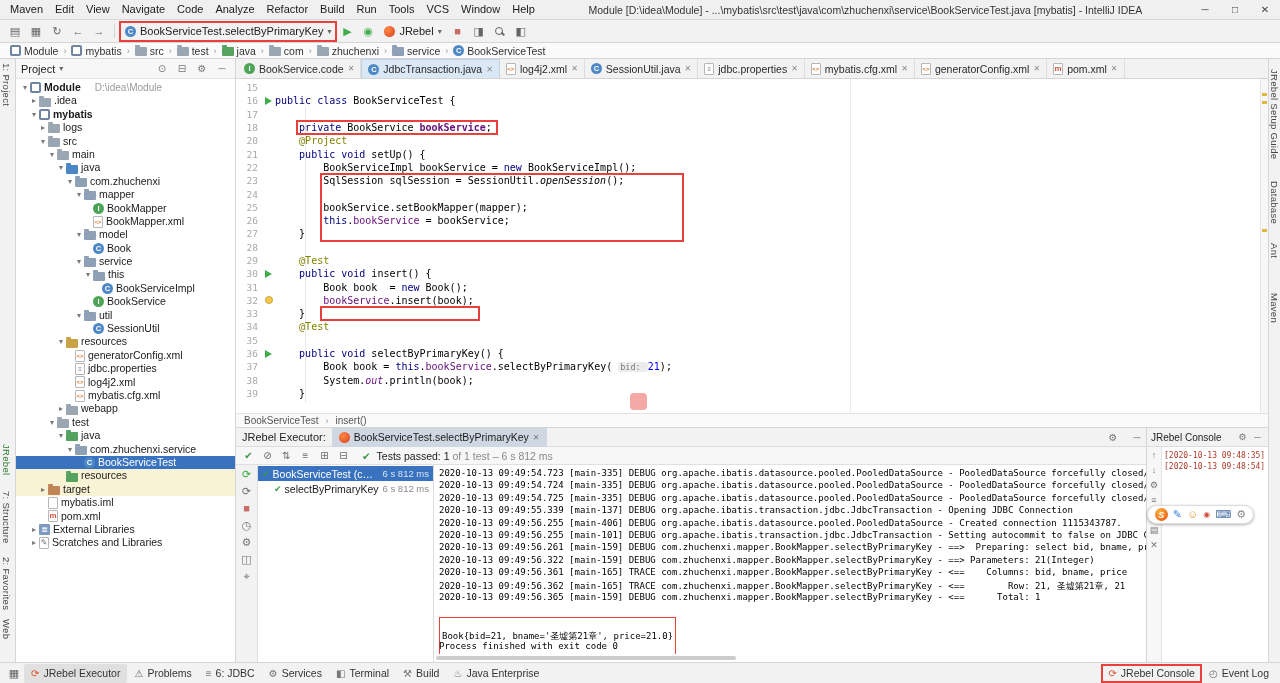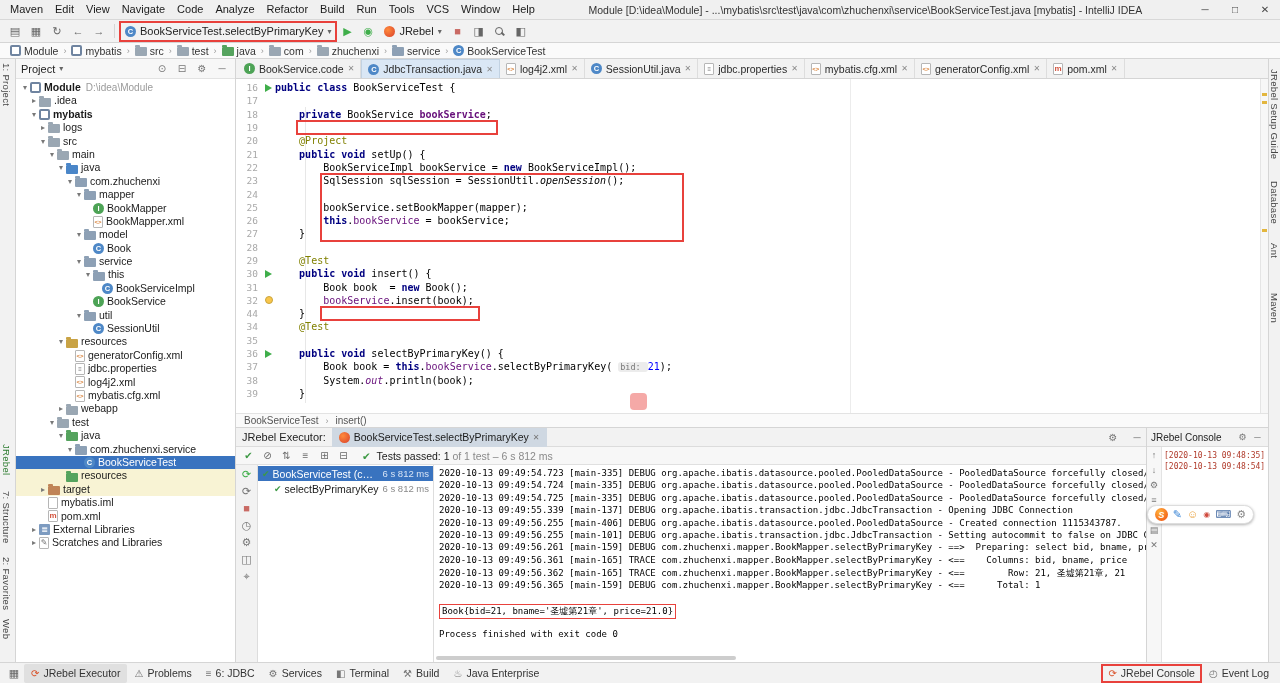--- a/index.html
+++ b/index.html
@@ -55,21 +55,21 @@
 .project{width:220px;flex:none;background:#fff;border-right:1px solid #d5d5d5;display:flex;flex-direction:column;min-height:0}
 .p-head{height:20px;flex:none;background:#f7f7f7;border-bottom:1px solid #e3e3e3;display:flex;align-items:center;padding:0 5px;gap:4px}
 .p-head .lbl{font-size:11px;color:#222}
 .p-head .caret{font-size:8px;color:#666}
 .p-head .spacer{flex:1}
 .p-head .hico{color:#777;font-size:10px;width:16px;text-align:center}
 .p-tree{flex:1;overflow:hidden;padding-top:2px}
 .trow{height:13.4px;line-height:13.4px;display:flex;align-items:center;white-space:nowrap;font-size:10.5px;color:#1a1a1a}
 .trow .chev{width:10px;flex:none;color:#787878;font-size:8px;text-align:center}
 .trow .lab{margin-left:3px}
-.trow .det{color:#9a9a9a;margin-left:5px;font-size:10px}
+.trow .det{color:#9a9a9a;margin-left:14px;font-size:10px}
 .trow.sel{background:#3973bf;color:#fff}
 .trow.hl{background:#f8f3d4}
 .b{font-weight:bold}
 
 
 .ic{display:inline-flex;align-items:center;justify-content:center;flex:none;vertical-align:middle}
 .ic-folder{width:12px;height:9px;background:#9aa7b3;border-radius:1px;position:relative;margin-top:2px}
 .ic-folder::before{content:"";position:absolute;top:-2px;left:0;width:5px;height:2px;background:inherit;border-radius:1px 1px 0 0}
 .ic-folder.f-src{background:#4a86c8}
 .ic-folder.f-test{background:#55a35e}
@@ -96,21 +96,21 @@
 
 
 .editor{height:334px;flex:none;position:relative;background:#fff;overflow:hidden}
 #elines{position:relative;padding-top:2px}
 .cl{height:13.3px;line-height:13.3px;display:flex;align-items:center}
 .ln{width:26px;flex:none;text-align:right;padding-right:4px;color:#a9a9a9;font:9.5px "DejaVu Sans Mono",monospace}
 .gut{width:13px;flex:none;display:flex;align-items:center;justify-content:center}
 .g-run{width:0;height:0;border-left:7px solid #3fae4a;border-top:4px solid transparent;border-bottom:4px solid transparent}
 .g-bulb{width:8px;height:8px;border-radius:50%;background:#f9c64b;border:1px solid #caa53d}
 .ct{display:inline-block;white-space:pre;font:10px "DejaVu Sans Mono",monospace;color:#000}
-.tk-kw{color:#000080;font-weight:bold}
+.tk-kw{color:#000080;font-weight:normal}
 .tk-fld{color:#660e7a}
 .tk-fldb{color:#660e7a;font-weight:bold}
 .tk-fldi{color:#660e7a;font-style:italic}
 .tk-ann{color:#808000}
 .tk-num{color:#0000ff}
 .tk-stc{font-style:italic}
 .tk-hint{color:#7a7a7a;background:#ececec;border-radius:3px;padding:0 2px;font-size:8.5px}
 .code-box{position:absolute;border:2px solid #e8413c;pointer-events:none}
 .indent-guide{position:absolute;left:69px;top:28px;bottom:10px;width:1px;background:#e7e7e7}
 .margin-guide{position:absolute;left:614px;top:0;bottom:0;width:1px;background:#ececec}
@@ -142,21 +142,21 @@
 .xrow{height:15px;display:flex;align-items:center;padding:0 4px;font-size:10.5px;white-space:nowrap}
 .xrow .ck{color:#3d9944;font-size:9px;margin-right:3px}
 .xrow .lab{overflow:hidden;text-overflow:ellipsis}
 .xrow .time{margin-left:auto;color:#8a8a8a;font-size:9.5px;padding-left:4px}
 .xrow.sel{background:#3973bf;color:#fff}
 .xrow.sel .time{color:#d7e4f5}
 .xrow.ind{padding-left:16px}
 .x-console{flex:1;position:relative;min-width:0;display:flex;flex-direction:column}
 #xcon{flex:1;padding:3px 5px;overflow:hidden}
 .con-line{height:12.4px;line-height:12.4px;white-space:pre;font:9px "DejaVu Sans Mono",monospace;color:#000}
-.con-box{border:1.5px solid #e8413c;padding:0 2px;display:inline-block}
+.con-box{border:1.5px solid #e8413c;padding:12px 2px;display:inline-block}
 .hscroll{height:8px;flex:none;position:relative}
 .hscroll .thumb{position:absolute;left:2px;top:2px;width:300px;height:4px;background:#cdcdcd;border-radius:2px}
 
 
 .jr-panel{width:122px;flex:none;border-left:1px solid #d5d5d5;background:#fff;display:flex;flex-direction:column}
 .jr-head{height:19px;flex:none;background:#f2f2f2;border-bottom:1px solid #dcdcdc;display:flex;align-items:center;padding:0 4px;gap:2px}
 .jr-head .lbl{font-size:10px;color:#222;flex:1;white-space:nowrap;overflow:hidden}
 .jr-head .hico{width:13px;text-align:center;color:#777;font-size:9px}
 .jr-body{flex:1;display:flex;min-height:0}
 .jr-rail{width:15px;flex:none;background:#f7f7f7;border-right:1px solid #e3e3e3;display:flex;flex-direction:column;align-items:center;padding-top:4px;gap:6px}
@@ -525,42 +525,42 @@
             <span>pom.xml</span>
             <span class="x">✕</span>
           </span>
         </div>
 
       <div class="editor">
         <div class="indent-guide"></div>
         <div class="margin-guide"></div>
         <div id="elines">
             <div class="cl">
+              <span class="ln">15</span>
+              <span class="gut"></span>
+              <span class="ct">&nbsp;</span>
+            </div>
+            <div class="cl">
               <span class="ln">16</span>
               <span class="gut">
                 <span class="g-run"></span>
               </span>
               <span class="ct"><span class="tk-kw">public </span><span class="tk-kw">class </span>BookServiceTest {</span>
             </div>
             <div class="cl">
               <span class="ln">17</span>
               <span class="gut"></span>
               <span class="ct">&nbsp;</span>
             </div>
             <div class="cl">
               <span class="ln">18</span>
               <span class="gut"></span>
               <span class="ct">    <span class="tk-kw">private </span>BookService <span class="tk-fldb">bookService</span>;</span>
             </div>
             <div class="cl">
-              <span class="ln">19</span>
-              <span class="gut"></span>
-              <span class="ct">&nbsp;</span>
-            </div>
-            <div class="cl">
               <span class="ln">20</span>
               <span class="gut"></span>
               <span class="ct">    <span class="tk-ann">@Project</span></span>
             </div>
             <div class="cl">
               <span class="ln">21</span>
               <span class="gut"></span>
               <span class="ct">    <span class="tk-kw">public </span><span class="tk-kw">void </span>setUp() {</span>
             </div>
             <div class="cl">
@@ -615,21 +615,21 @@
               <span class="ct">        Book book  = <span class="tk-kw">new </span>Book();</span>
             </div>
             <div class="cl">
               <span class="ln">32</span>
               <span class="gut">
                 <span class="g-bulb"></span>
               </span>
               <span class="ct">        <span class="tk-fld">bookService</span>.insert(book);</span>
             </div>
             <div class="cl">
-              <span class="ln">44</span>
+              <span class="ln">33</span>
               <span class="gut"></span>
               <span class="ct">    }</span>
             </div>
             <div class="cl">
               <span class="ln">34</span>
               <span class="gut"></span>
               <span class="ct">    <span class="tk-ann">@Test</span></span>
             </div>
             <div class="cl">
               <span class="ln">35</span>
@@ -723,20 +723,21 @@
               </div>
             <div class="x-console">
               <div id="xcon">
                   <div class="con-line">2020-10-13 09:49:54.723 [main-335] DEBUG org.apache.ibatis.datasource.pooled.PooledDataSource - PooledDataSource forcefully closed/removed all con</div>
                   <div class="con-line">2020-10-13 09:49:54.724 [main-335] DEBUG org.apache.ibatis.datasource.pooled.PooledDataSource - PooledDataSource forcefully closed/removed all con</div>
                   <div class="con-line">2020-10-13 09:49:54.725 [main-335] DEBUG org.apache.ibatis.datasource.pooled.PooledDataSource - PooledDataSource forcefully closed/removed all con</div>
                   <div class="con-line">2020-10-13 09:49:55.339 [main-137] DEBUG org.apache.ibatis.transaction.jdbc.JdbcTransaction - Opening JDBC Connection</div>
                   <div class="con-line">2020-10-13 09:49:56.255 [main-406] DEBUG org.apache.ibatis.datasource.pooled.PooledDataSource - Created connection 1115343787.</div>
                   <div class="con-line">2020-10-13 09:49:56.255 [main-101] DEBUG org.apache.ibatis.transaction.jdbc.JdbcTransaction - Setting autocommit to false on JDBC Connection [com.</div>
                   <div class="con-line">2020-10-13 09:49:56.261 [main-159] DEBUG com.zhuchenxi.mapper.BookMapper.selectByPrimaryKey - ==&gt;  Preparing: select bid, bname, price from t_mvc_</div>
+                  <div class="con-line">2020-10-13 09:49:56.322 [main-159] DEBUG com.zhuchenxi.mapper.BookMapper.selectByPrimaryKey - ==&gt; Parameters: 21(Integer)</div>
                   <div class="con-line">2020-10-13 09:49:56.361 [main-165] TRACE com.zhuchenxi.mapper.BookMapper.selectByPrimaryKey - &lt;==    Columns: bid, bname, price</div>
                   <div class="con-line">2020-10-13 09:49:56.362 [main-165] TRACE com.zhuchenxi.mapper.BookMapper.selectByPrimaryKey - &lt;==        Row: 21, 圣墟第21章, 21</div>
                   <div class="con-line">2020-10-13 09:49:56.365 [main-159] DEBUG com.zhuchenxi.mapper.BookMapper.selectByPrimaryKey - &lt;==      Total: 1</div>
                   <div class="con-line">&nbsp;</div>
                   <div class="con-line"><span class="con-box">Book{bid=21, bname='圣墟第21章', price=21.0}</span></div>
                   <div class="con-line">&nbsp;</div>
                   <div class="con-line">Process finished with exit code 0</div>
                 </div>
               <div class="hscroll">
                   <div class="thumb"></div>

